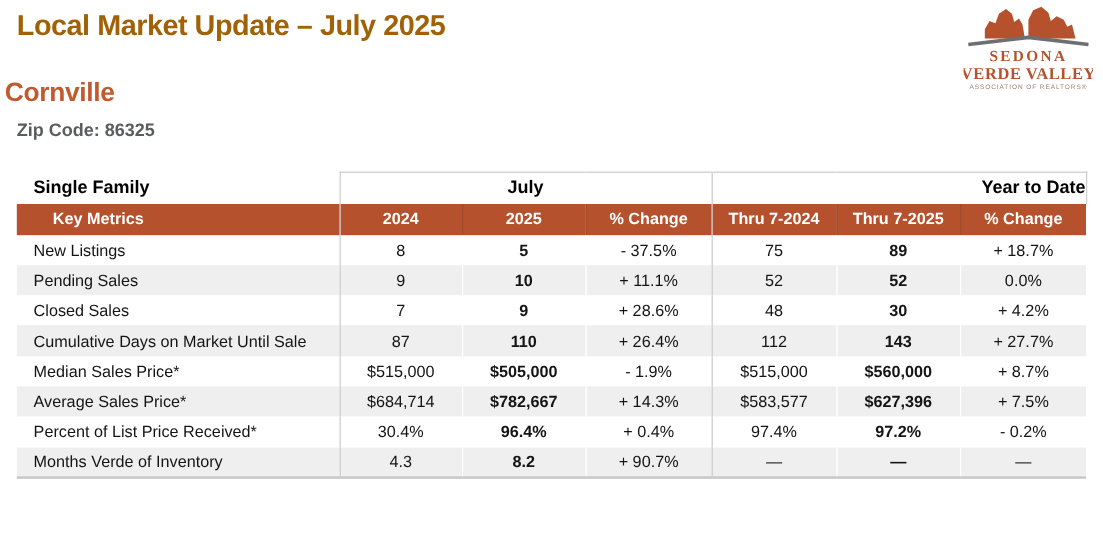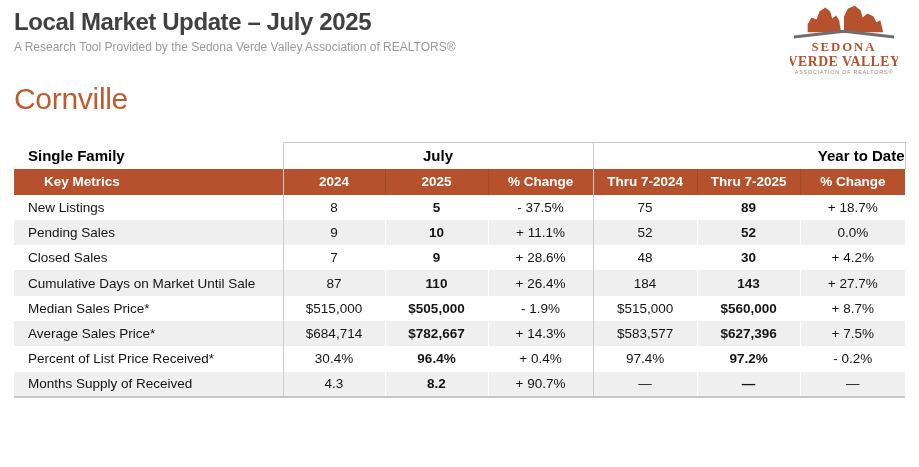--- a/index.html
+++ b/index.html
@@ -5,28 +5,28 @@
   * { margin:0; padding:0; box-sizing:border-box; }
   html,body { background:#fff; }
   body {
     width:919px; height:467px; position:relative; overflow:hidden;
     font-family:"Liberation Sans", sans-serif; color:#111;
   }
   .page { position:relative; width:919px; height:467px; }
 
   
   .doc-header { padding:8px 120px 0 14px; }
-  .doc-title { font-size:24px; font-weight:700; color:#404040; letter-spacing:-0.4px; }
+  .doc-title { font-size:24px; font-weight:700; color:#a16207; letter-spacing:-0.4px; }
   .doc-subtitle { font-size:12px; color:var(--subtitle_gray,#97999B); margin-top:4px; }
 
   
-  .logo { position:absolute; top:2px; right:21px; width:108px; height:76px; }
+  .logo { position:absolute; top:2px; right:8px; width:108px; height:76px; }
 
   
-  .area-name { margin:28px 0 0 14px; font-size:30px; font-weight:400; color:var(--area_title,#BF5B2F); letter-spacing:-0.3px; }
+  .area-name { margin:28px 0 0 4px; font-size:22px; font-weight:700; color:var(--area_title,#BF5B2F); letter-spacing:-0.3px; }
   .zip { margin:10px 0 0 14px; font-size:15px; font-weight:700; color:var(--zip_gray,#5B5C5E); }
 
   
   table.metrics { border-collapse:collapse; table-layout:fixed; width:891px; margin:26px 0 0 14px; }
   .group-row th { height:26px; font-size:15px; font-weight:700; color:#000000; vertical-align:middle; background:#fff; }
   .gh-left { text-align:left; padding-left:14px; }
   .gh-box { text-align:center; border-top:1px solid var(--border_light,#CBCBCB); border-left:1px solid var(--border_light,#CBCBCB); }
   .gh-last { border-right:1px solid var(--border_light,#CBCBCB);text-align:right; }
 
   .key-row th {
@@ -45,35 +45,35 @@
   tbody td.bold { font-weight:700; }
   tbody tr:last-child td { border-bottom:2px solid var(--bottom_border,#C6C6C6); }
 </style>
 </head>
 <body>
 
 <div class="page">
 
   <div class="doc-header">
     <div class="doc-title">Local Market Update – July 2025</div>
-    <div class="doc-subtitle">A Research Tool Provided by the Sedona Verde Valley Association of REALTORS®</div>
   </div>
 
   <div class="logo">
     <svg width="108" height="76" viewBox="0 0 110 76">
       <path d="M18 30 L18 22 L22 15 L27 17 L30 9 L36 5 L41 9 L43 16 L47 13 L50 18 L52 30 Z" fill="#B5522D"></path>
       <path d="M55 30 L55 14 L59 6 L66 3 L72 8 L74 15 L79 11 L85 14 L88 20 L92 18 L95 30 Z" fill="#B5522D"></path>
       <path d="M4 35 L55 29 L106 35" stroke="#6E6F72" stroke-width="3" fill="none"></path>
       <text x="55" y="49" text-anchor="middle" font-size="13" font-weight="700" fill="#B5522D" letter-spacing="2" font-family="Liberation Serif, serif">SEDONA</text>
       <text x="55" y="64" text-anchor="middle" font-size="14" font-weight="700" fill="#B5522D" letter-spacing="0.5" font-family="Liberation Serif, serif">VERDE VALLEY</text>
       <text x="55" y="73" text-anchor="middle" font-size="5.5" fill="#9B8579" letter-spacing="0.8" font-family="Liberation Sans, sans-serif">ASSOCIATION OF REALTORS®</text>
     </svg>
   </div>
 
   <div class="area-name">Cornville</div>
+  <div class="zip">Zip Code: 86325</div>
 
   <table class="metrics">
     <colgroup>
       <col style="width:269px">
         <col style="width:102px">
         <col style="width:103px">
         <col style="width:105px">
       <col style="width:104px">
         <col style="width:103px">
         <col style="width:105px">
@@ -120,21 +120,21 @@
         <td class="sep">+ 28.6%</td>
         <td class="grp">48</td>
         <td class="sep bold">30</td>
         <td class="sep">+ 4.2%</td>
       </tr>
       <tr>
         <td class="metric">Cumulative Days on Market Until Sale</td>
         <td class="grp">87</td>
         <td class="sep bold">110</td>
         <td class="sep">+ 26.4%</td>
-        <td class="grp">184</td>
+        <td class="grp">112</td>
         <td class="sep bold">143</td>
         <td class="sep">+ 27.7%</td>
       </tr>
       <tr>
         <td class="metric">Median Sales Price*</td>
         <td class="grp">$515,000</td>
         <td class="sep bold">$505,000</td>
         <td class="sep">- 1.9%</td>
         <td class="grp">$515,000</td>
         <td class="sep bold">$560,000</td>
@@ -152,21 +152,21 @@
       <tr>
         <td class="metric">Percent of List Price Received*</td>
         <td class="grp">30.4%</td>
         <td class="sep bold">96.4%</td>
         <td class="sep">+ 0.4%</td>
         <td class="grp">97.4%</td>
         <td class="sep bold">97.2%</td>
         <td class="sep">- 0.2%</td>
       </tr>
       <tr>
-        <td class="metric">Months Supply of Received</td>
+        <td class="metric">Months Verde of Inventory</td>
         <td class="grp">4.3</td>
         <td class="sep bold">8.2</td>
         <td class="sep">+ 90.7%</td>
         <td class="grp">—</td>
         <td class="sep bold">—</td>
         <td class="sep">—</td>
       </tr>
     </tbody>
   </table>
 

